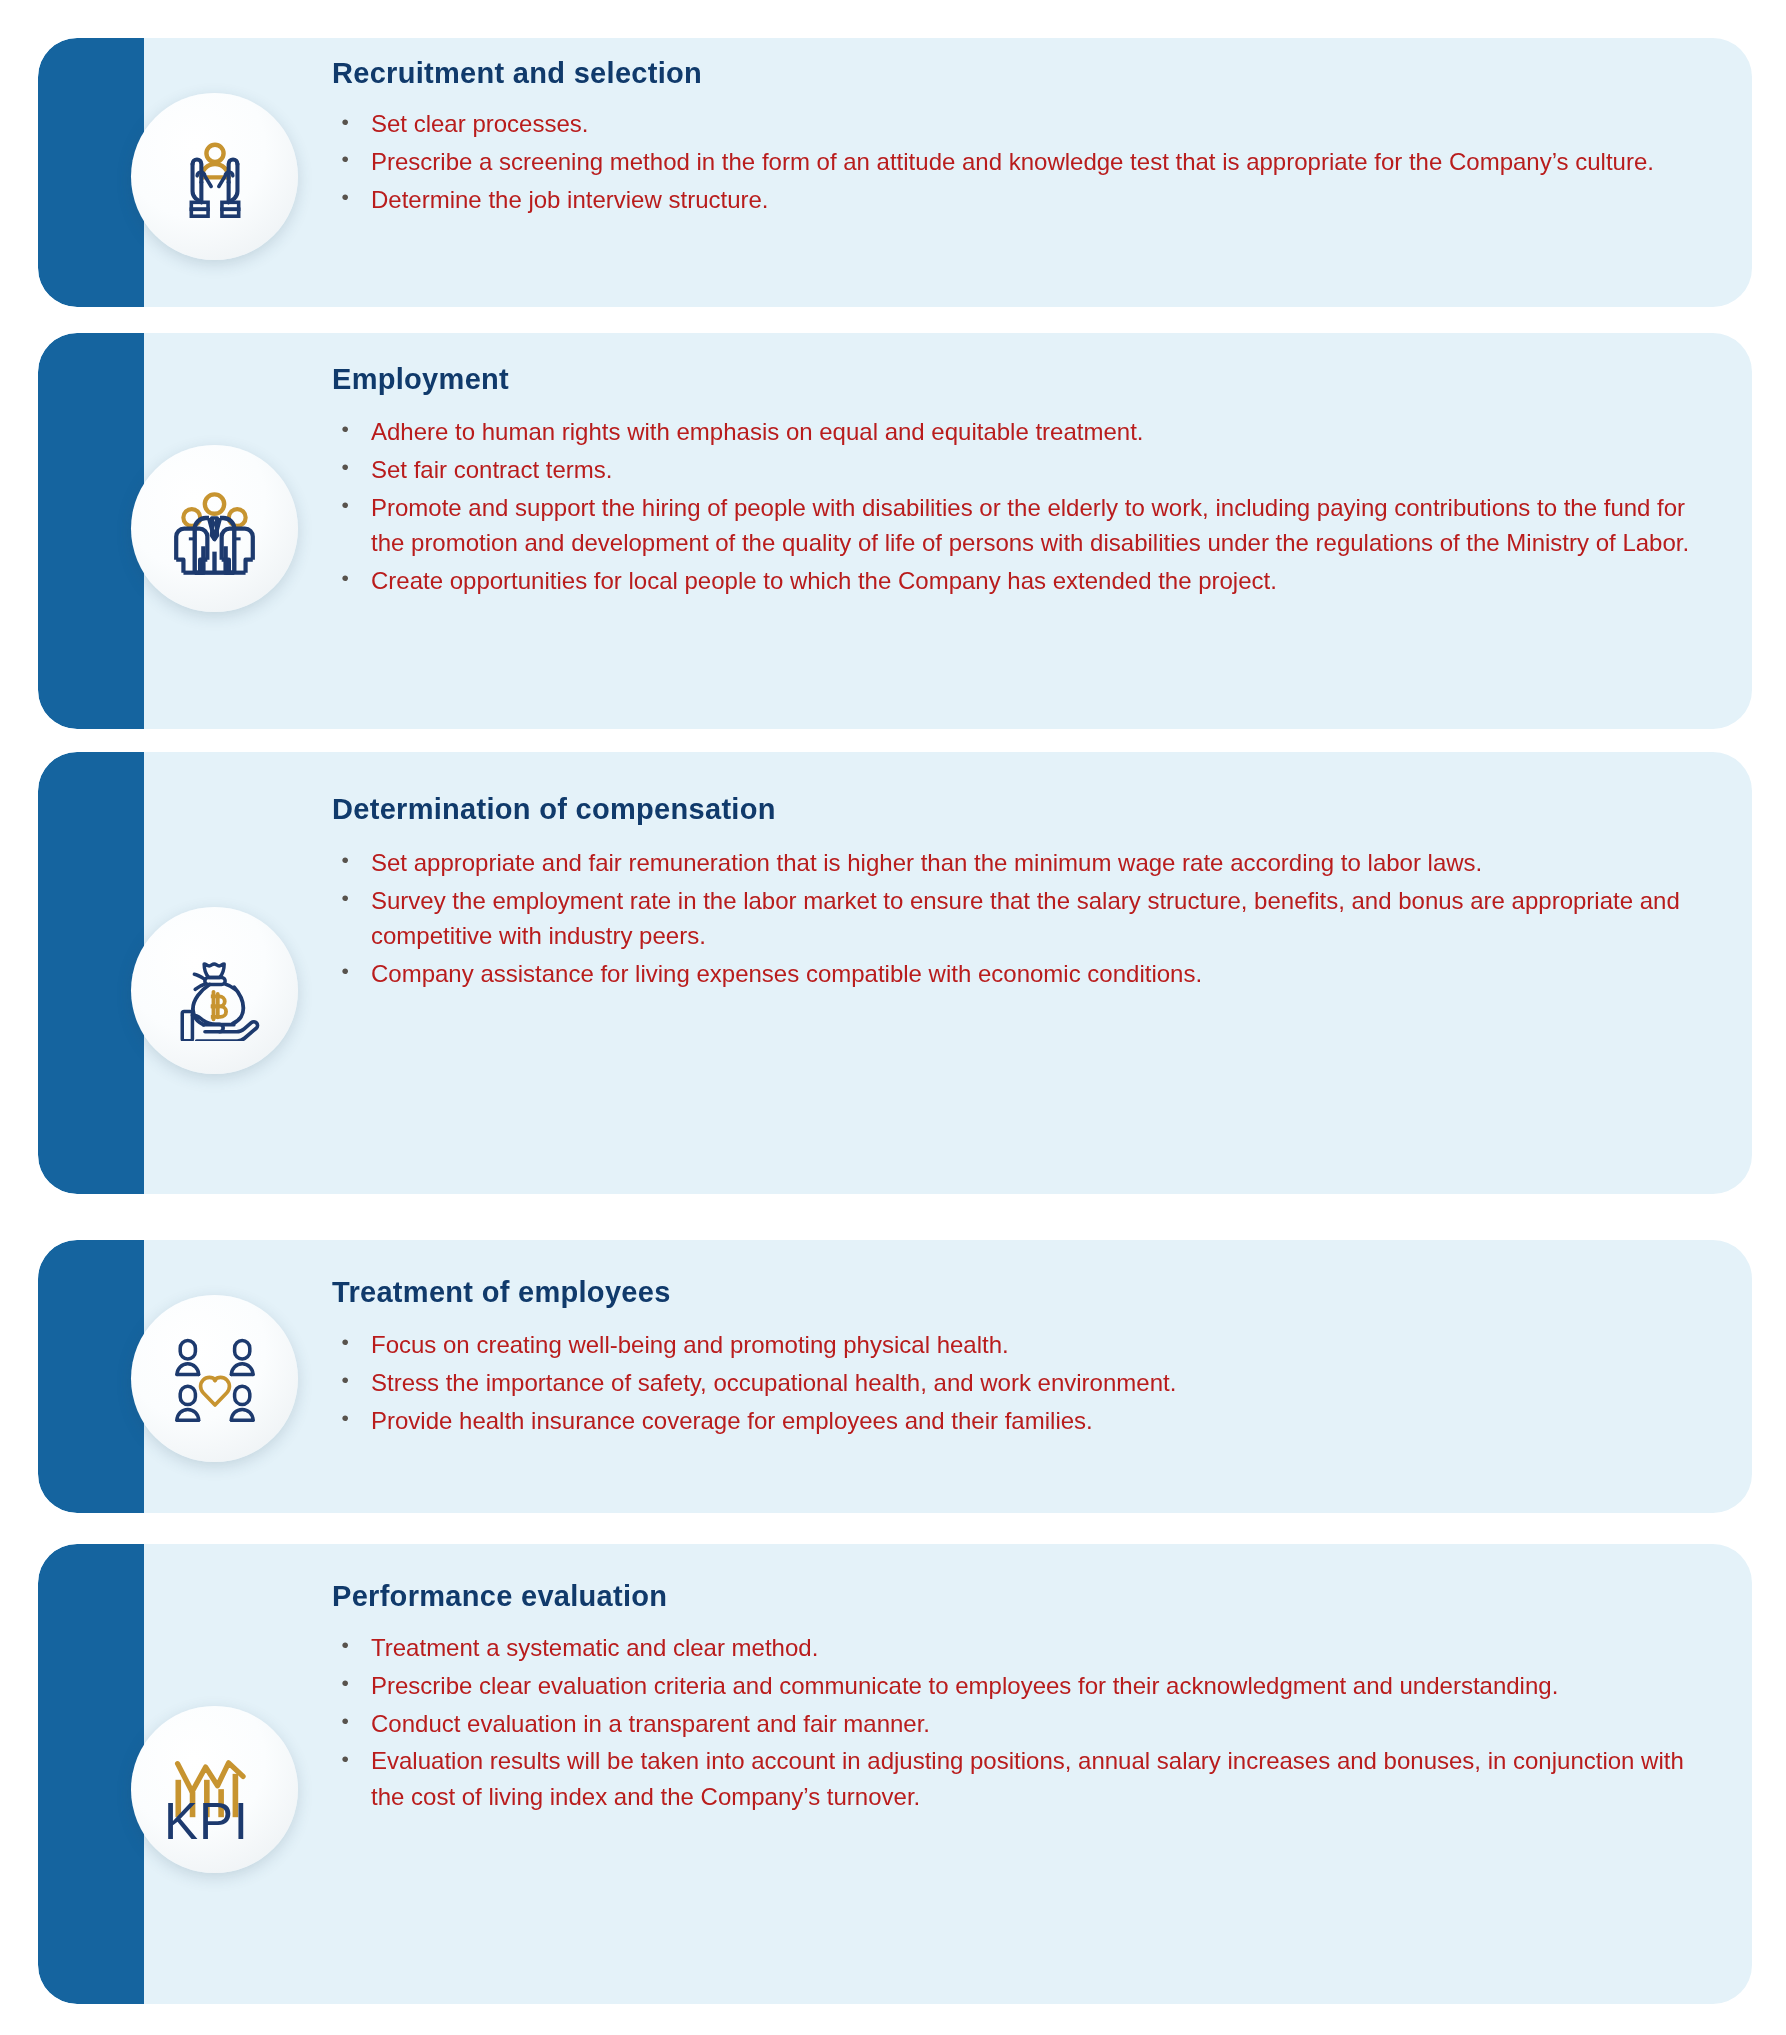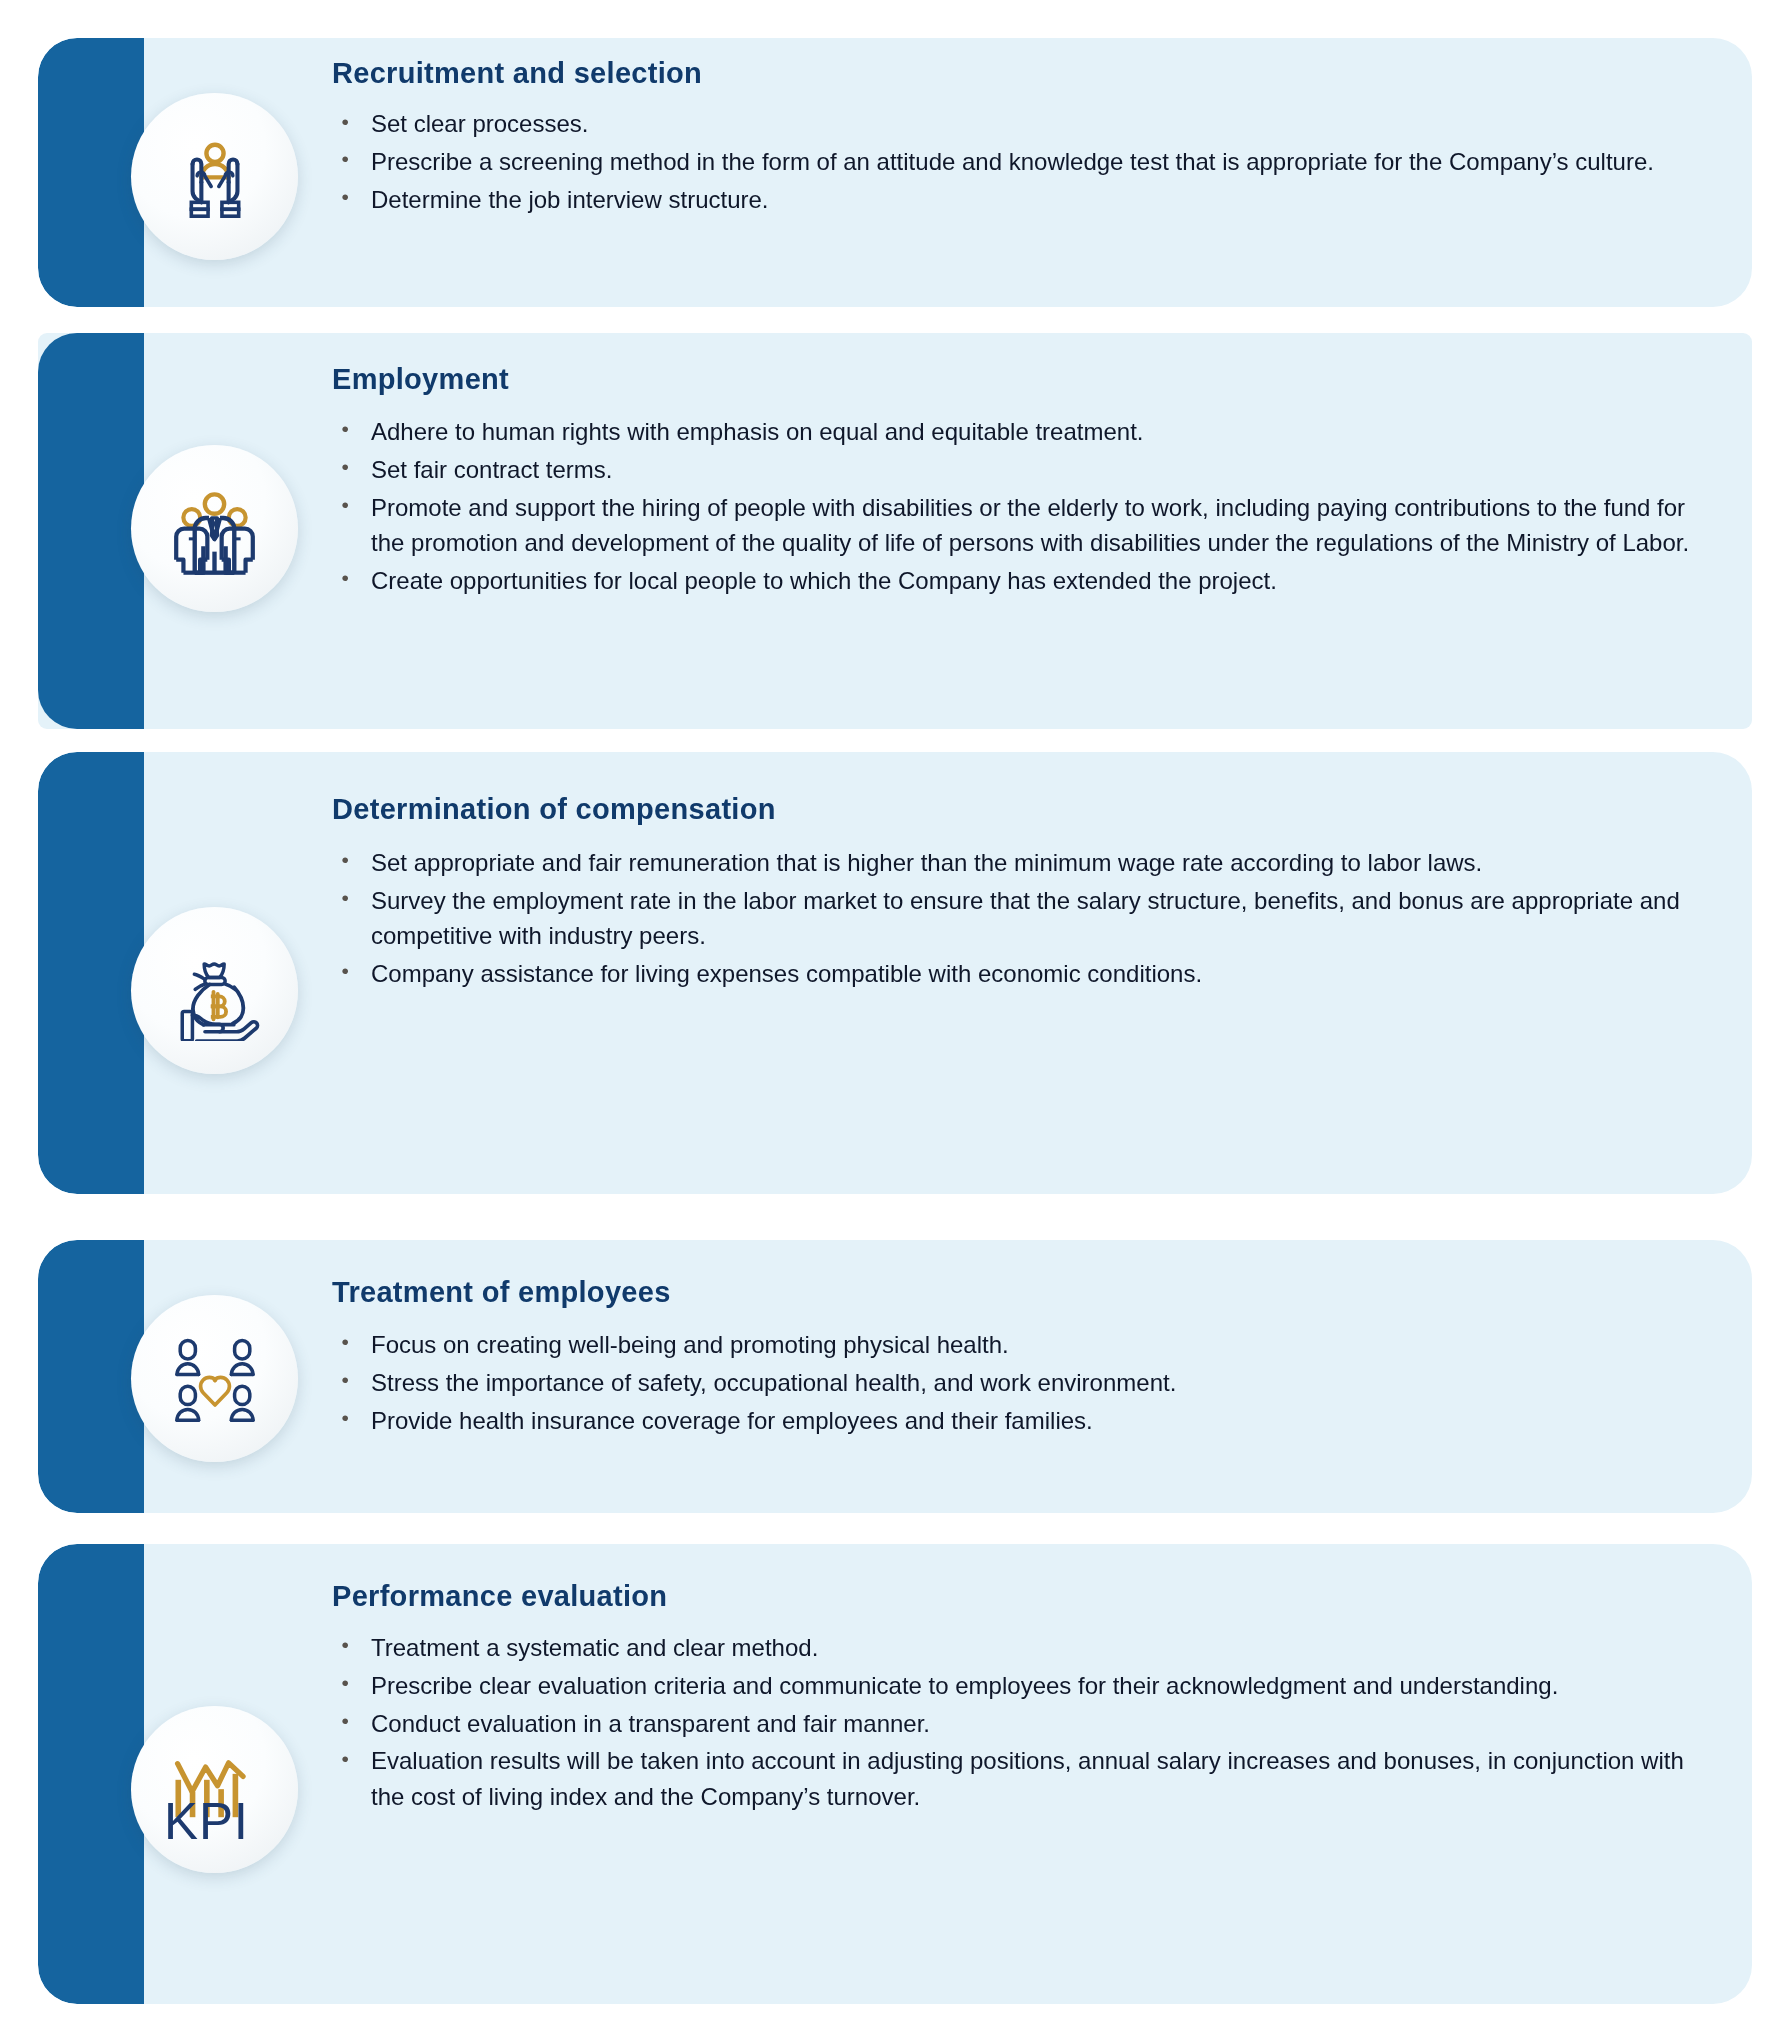--- a/index.html
+++ b/index.html
@@ -78,21 +78,21 @@
     white-space: nowrap;
   }
 
   ul.bullets {
     list-style: none;
     margin: 0;
     padding: 0;
   }
   ul.bullets li {
     position: relative;
-    color: #0f172a;
+    color: #b91c1c;
     font-size: 24px;
     line-height: 1.47;
     padding-left: 39px;
     margin: 0 0 2.6px 0;
     font-weight: 400;
   }
   ul.bullets li::before {
     content: "\2022";
     position: absolute;
     left: 9.4px;
@@ -101,21 +101,21 @@
     font-size: 21px;
     line-height: 1.6;
   }
 
   
   #card-1 { top: 38px;   height: 269px; }
   #card-1 .icon-badge { left: 93px; top: 55px; }
   #card-1 .card-body  { padding-top: 20.4px; }
   #card-1 ul.bullets  { margin-top: 16px; }
 
-  #card-2 { top: 333px;  height: 396px; border-radius: 9px; }
+  #card-2 { top: 333px;  height: 396px; }
   #card-2 .icon-badge { left: 93px; top: 112px; }
   #card-2 .card-body  { padding-top: 31px; }
   #card-2 ul.bullets  { margin-top: 18px; }
 
   #card-3 { top: 752px; height: 442px; }
   #card-3 .icon-badge { left: 93px; top: 155px; }
   #card-3 .card-body  { padding-top: 42px; }
   #card-3 ul.bullets  { margin-top: 19px; }
 
   #card-4 { top: 1240px; height: 273px; }

